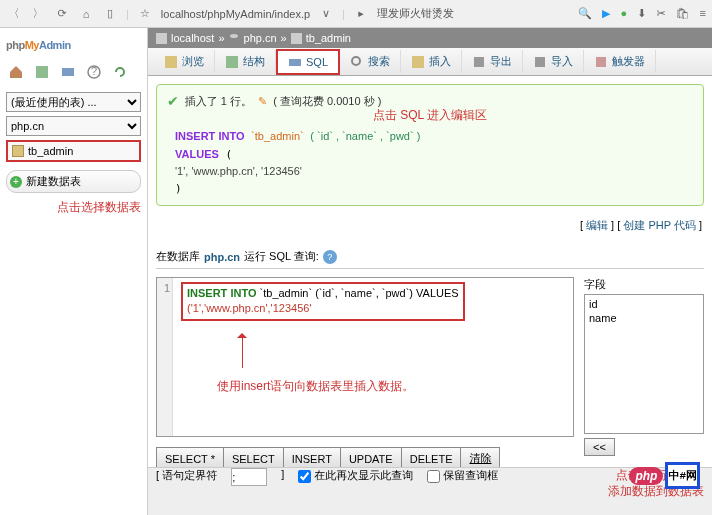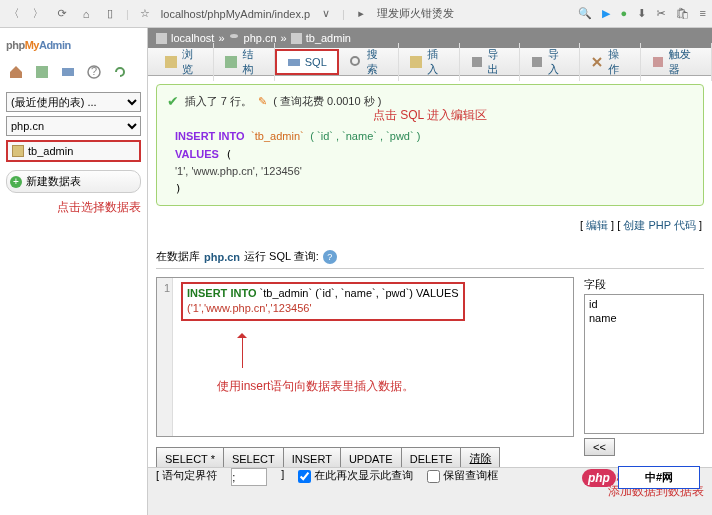--- a/index.html
+++ b/index.html
@@ -76,21 +76,21 @@
 .fields-list { border: 1px solid #999; height: 140px; background: #fff; padding: 2px; overflow-y: scroll; }
 .fields-list div { padding: 1px 2px; }
 .fields-btn { margin-top: 4px; border: 1px solid #888; background: linear-gradient(#fafafa,#ddd); padding: 2px 8px; cursor: pointer; }
 
 .bottom-bar { position: absolute; bottom: 0; left: 0; right: 0; height: 48px; background: #eee; border-top: 1px solid #ccc; display: flex; padding: 0 8px; gap: 14px; font-size: 11px; }
 .bottom-bar input[type=text] { width: 36px; height: 18px; border: 1px solid #aaa; }
 .bottom-bar input[type=checkbox] { vertical-align: middle; }
 .anno4 { color: #cc3333; font-size: 12px; line-height: 1.3; margin-left: auto; text-align: center; }
 .logo-btn { position: absolute; right: 12px; bottom: 26px; display: flex; align-items: center; gap: 2px; }
 .php-badge { background: #d6335b; color: #fff; font-style: italic; font-weight: bold; padding: 2px 6px; border-radius: 10px; font-size: 12px; }
-.exec-btn { border: 1px solid #1d4ed8; background: #fff; padding: 3px 26px; font-size: 11px; font-weight: bold; cursor: pointer; }
+.exec-btn { border: 3px solid #1d4ed8; background: #fff; padding: 3px 0; font-size: 11px; font-weight: bold; cursor: pointer; font-family: Liberation Mono, monospace; }
 
 svg { display: block; }
 </style>
 </head>
 <body>
 
 <div class="browser-bar">
   <span class="nav-btn">〈</span>
   <span class="nav-btn">〉</span>
   <span class="nav-btn">⟳</span>
@@ -234,39 +234,31 @@
         <span class="ticon">
           <svg width="14" height="14">
             <rect x="2" y="2" width="10" height="10" fill="#999"></rect>
           </svg>
         </span>
         <span>导入</span>
       </div>
     <div class="tab">
         <span class="ticon">
           <svg width="14" height="14">
-            <path d="M3 3 L11 11 M11 3 L3 11" stroke="#b08050" stroke-width="2"></path>
-          </svg>
-        </span>
-        <span>操作</span>
-      </div>
-    <div class="tab">
-        <span class="ticon">
-          <svg width="14" height="14">
             <rect x="2" y="2" width="10" height="10" fill="#c99"></rect>
           </svg>
         </span>
         <span>触发器</span>
       </div>
   </div>
 
   <div class="msg-box">
     <div class="msg-head">
       <span class="check">✔</span>
-      <span>插入了 7 行。</span>
+      <span>插入了 1 行。</span>
       <span style="color:#e67e22">✎</span>
       <span>( 查询花费 0.0010 秒 )</span>
     </div>
     <div class="anno2">点击 SQL 进入编辑区</div>
     <div class="sql-preview">
       <span class="kw">INSERT INTO</span> <span class="tbl">`tb_admin`</span> <span class="col">( `id` , `name` , `pwd` )</span><br>
       <span class="kw">VALUES</span> (<br>
       <span class="val">'1', 'www.php.cn', '123456'</span><br>)
     </div>
   </div>

